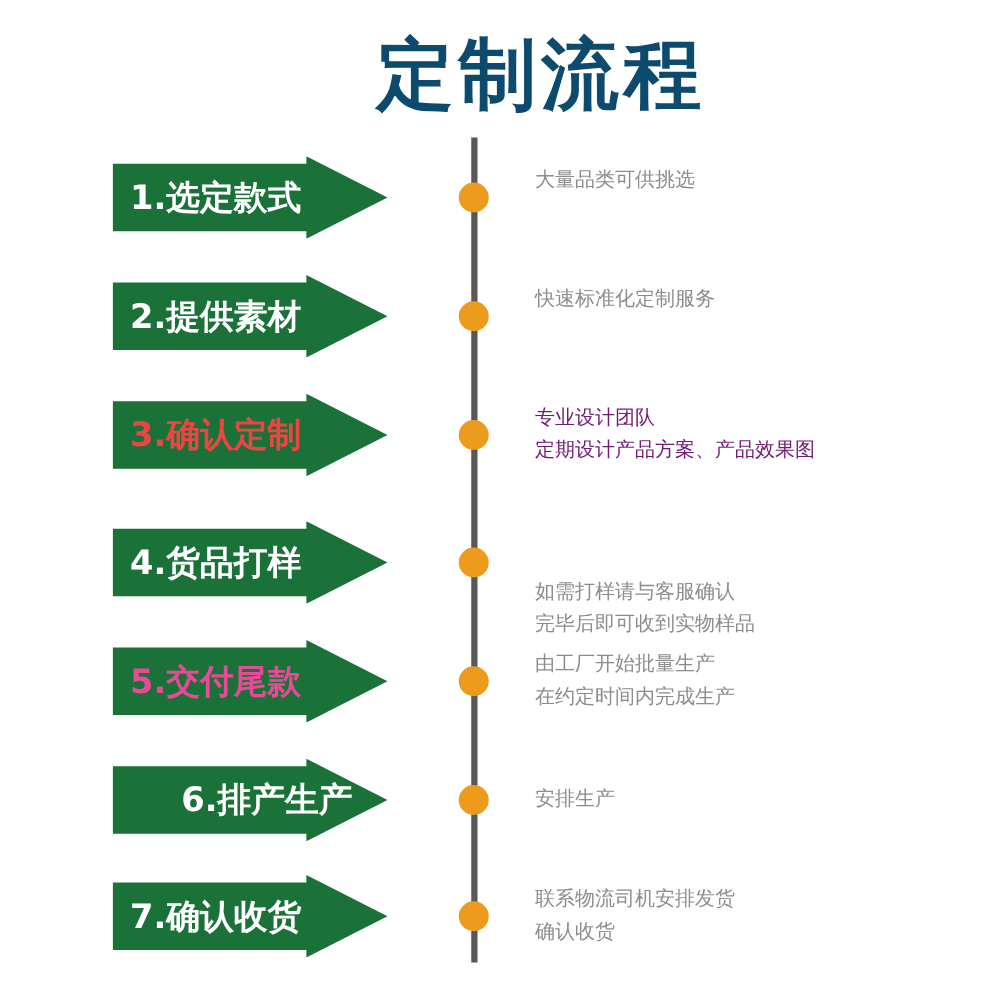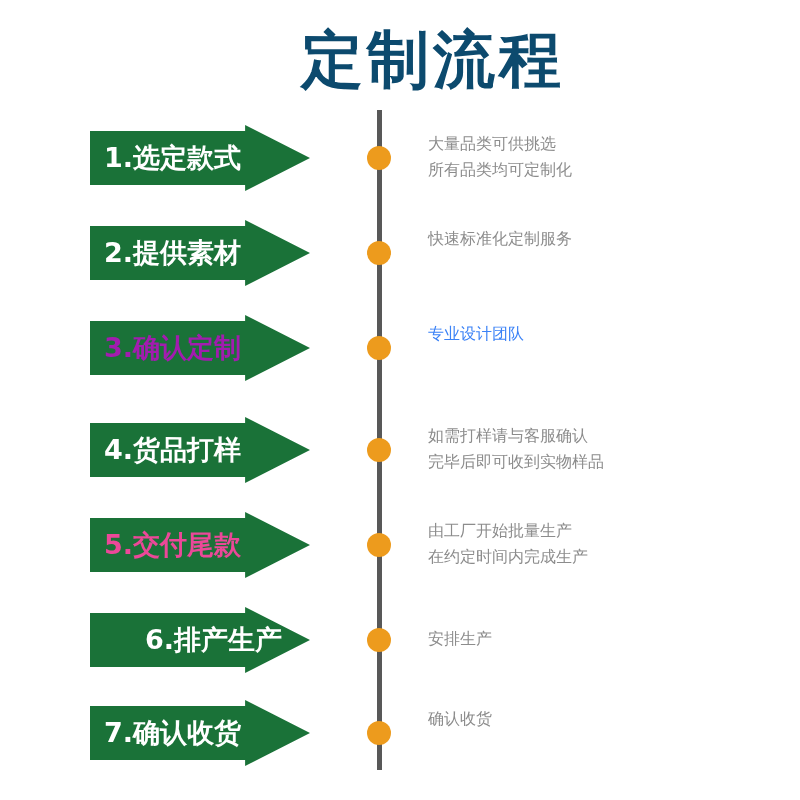--- a/index.html
+++ b/index.html
@@ -127,50 +127,50 @@
 
   <div id="steps-container">
       <div class="step-row" style="top: 158px;">
         <div class="arrow">
           <div class="arrow-shape" style="background: rgb(26, 114, 56);"></div>
           <div class="arrow-label" style="color: rgb(255, 255, 255);">1.选定款式</div>
         </div>
         <div class="dot" style="background: rgb(237, 155, 29);"></div>
         <div class="desc" style="color: rgb(140, 140, 140);">
           <span class="desc-line">大量品类可供挑选</span>
-          <span class="desc-line">所有品类均可定制化</span>
         </div>
       </div>
       <div class="step-row" style="top: 253px;">
         <div class="arrow">
           <div class="arrow-shape" style="background: rgb(26, 114, 56);"></div>
           <div class="arrow-label" style="color: rgb(255, 255, 255);">2.提供素材</div>
         </div>
         <div class="dot" style="background: rgb(237, 155, 29);"></div>
         <div class="desc" style="color: rgb(140, 140, 140);">
           <span class="desc-line">快速标准化定制服务</span>
         </div>
       </div>
       <div class="step-row" style="top: 348px;">
         <div class="arrow">
           <div class="arrow-shape" style="background: rgb(26, 114, 56);"></div>
-          <div class="arrow-label" style="color: #a21caf;">3.确认定制</div>
-        </div>
-        <div class="dot" style="background: rgb(237, 155, 29);"></div>
-        <div class="desc" style="color: #3b82f6;">
+          <div class="arrow-label" style="color: #ef4444;">3.确认定制</div>
+        </div>
+        <div class="dot" style="background: rgb(237, 155, 29);"></div>
+        <div class="desc" style="color: #701a75;">
           <span class="desc-line">专业设计团队</span>
+          <span class="desc-line">定期设计产品方案、产品效果图</span>
         </div>
       </div>
       <div class="step-row" style="top: 450px;">
         <div class="arrow">
           <div class="arrow-shape" style="background: rgb(26, 114, 56);"></div>
           <div class="arrow-label" style="color: rgb(255, 255, 255);">4.货品打样</div>
         </div>
         <div class="dot" style="background: rgb(237, 155, 29);"></div>
-        <div class="desc" style="color: rgb(140, 140, 140);">
+        <div class="desc" style="color: rgb(140, 140, 140); margin-top: 37px;">
           <span class="desc-line">如需打样请与客服确认</span>
           <span class="desc-line">完毕后即可收到实物样品</span>
         </div>
       </div>
       <div class="step-row" style="top: 545px;">
         <div class="arrow">
           <div class="arrow-shape" style="background: rgb(26, 114, 56);"></div>
           <div class="arrow-label" style="color: #ec4899;">5.交付尾款</div>
         </div>
         <div class="dot" style="background: rgb(237, 155, 29);"></div>
@@ -189,18 +189,19 @@
           <span class="desc-line">安排生产</span>
         </div>
       </div>
       <div class="step-row" style="top: 733px;">
         <div class="arrow">
           <div class="arrow-shape" style="background: rgb(26, 114, 56);"></div>
           <div class="arrow-label" style="color: rgb(255, 255, 255);">7.确认收货</div>
         </div>
         <div class="dot" style="background: rgb(237, 155, 29);"></div>
         <div class="desc" style="color: rgb(140, 140, 140);">
+          <span class="desc-line">联系物流司机安排发货</span>
           <span class="desc-line">确认收货</span>
         </div>
       </div>
     </div>
 
 </div>
 
 </body></html>

